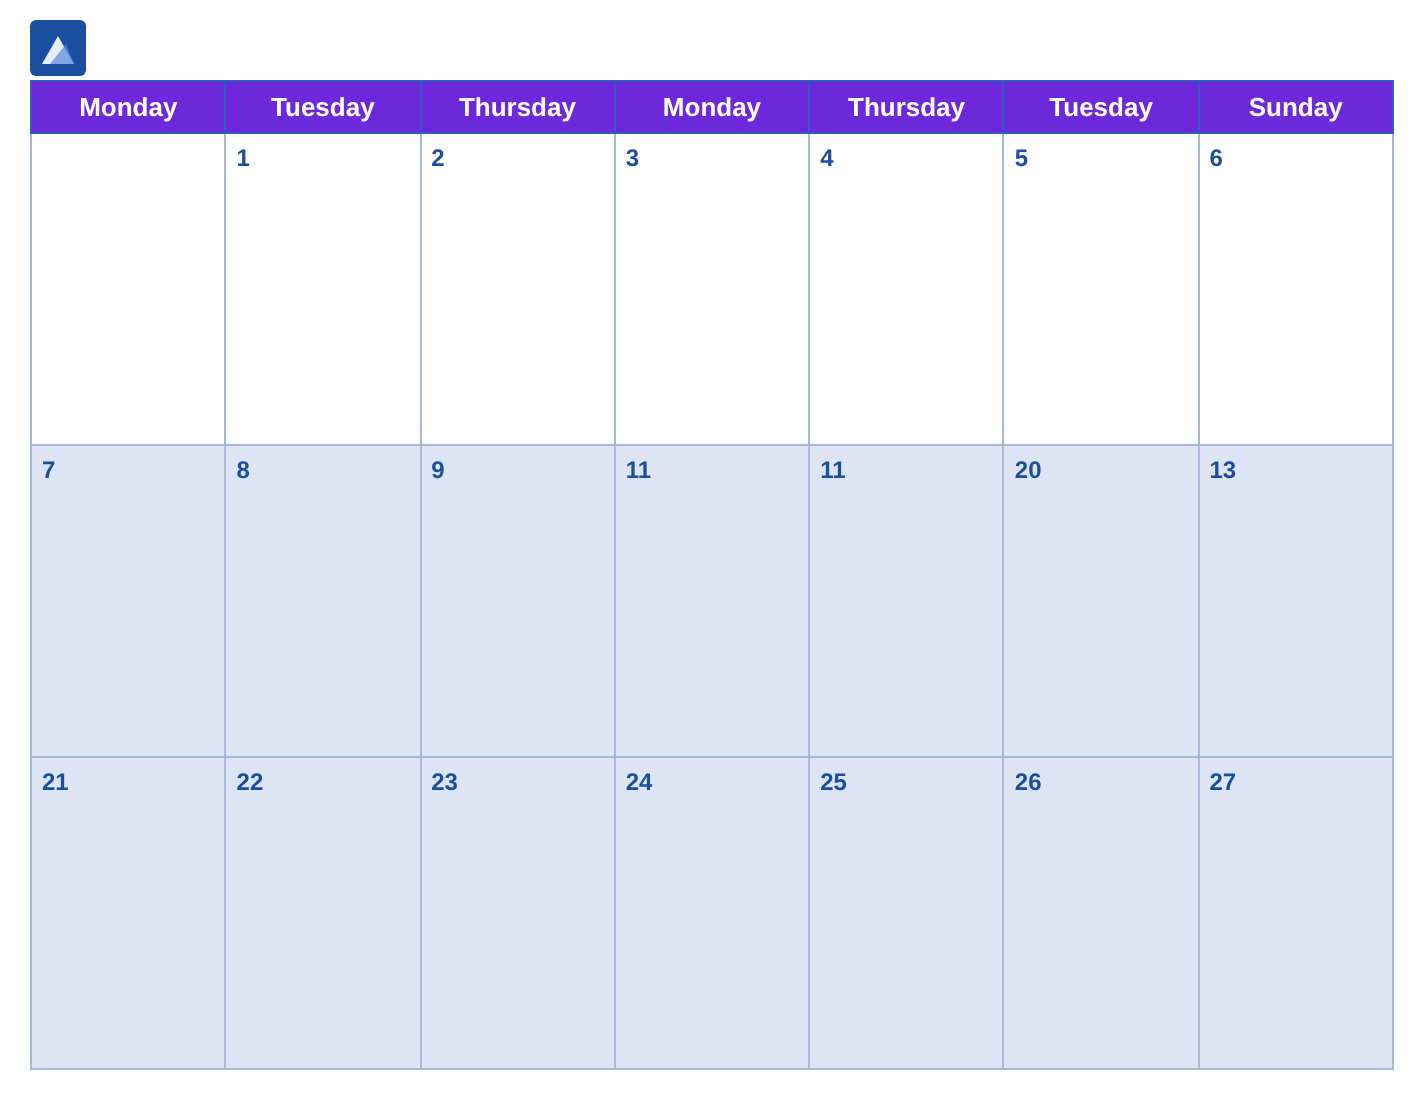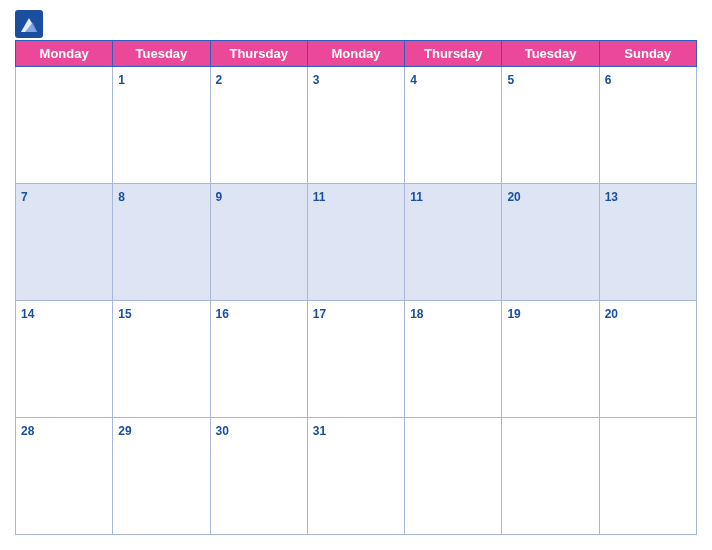--- a/index.html
+++ b/index.html
@@ -54,21 +54,21 @@
       color: #333;
       min-width: 60px;
       text-align: right;
     }
     .calendar {
       width: 100%;
       border-collapse: collapse;
       flex: 1;
     }
     .calendar th {
-      background-color: #ec4899;
+      background-color: #6d28d9;
       color: #fff;
       font-size: 13px;
       font-weight: bold;
       text-align: center;
       padding: 5px 2px;
       border: 1px solid #2a5fc0;
     }
     .calendar td {
       border: 1px solid #aab8d8;
       vertical-align: top;
@@ -134,32 +134,23 @@
       </tr>
       <tr class="row-stripe">
         <td><span class="day-num">7</span></td>
         <td><span class="day-num">8</span></td>
         <td><span class="day-num">9</span></td>
         <td><span class="day-num">11</span></td>
         <td><span class="day-num">11</span></td>
         <td><span class="day-num">20</span></td>
         <td><span class="day-num">13</span></td>
       </tr>
-      <tr class="row-white">
-        <td><span class="day-num">14</span></td>
-        <td><span class="day-num">15</span></td>
-        <td><span class="day-num">16</span></td>
-        <td><span class="day-num">17</span></td>
-        <td><span class="day-num">18</span></td>
-        <td><span class="day-num">19</span></td>
-        <td><span class="day-num">20</span></td>
-      </tr>
-      <tr class="row-white">
-        <td><span class="day-num">28</span></td>
-        <td><span class="day-num">29</span></td>
-        <td><span class="day-num">30</span></td>
-        <td><span class="day-num">31</span></td>
-        <td class="empty"></td>
-        <td class="empty"></td>
-        <td class="empty"></td>
+      <tr class="row-stripe">
+        <td><span class="day-num">21</span></td>
+        <td><span class="day-num">22</span></td>
+        <td><span class="day-num">23</span></td>
+        <td><span class="day-num">24</span></td>
+        <td><span class="day-num">25</span></td>
+        <td><span class="day-num">26</span></td>
+        <td><span class="day-num">27</span></td>
       </tr>
     </tbody>
 </table>
 
 </body></html>

